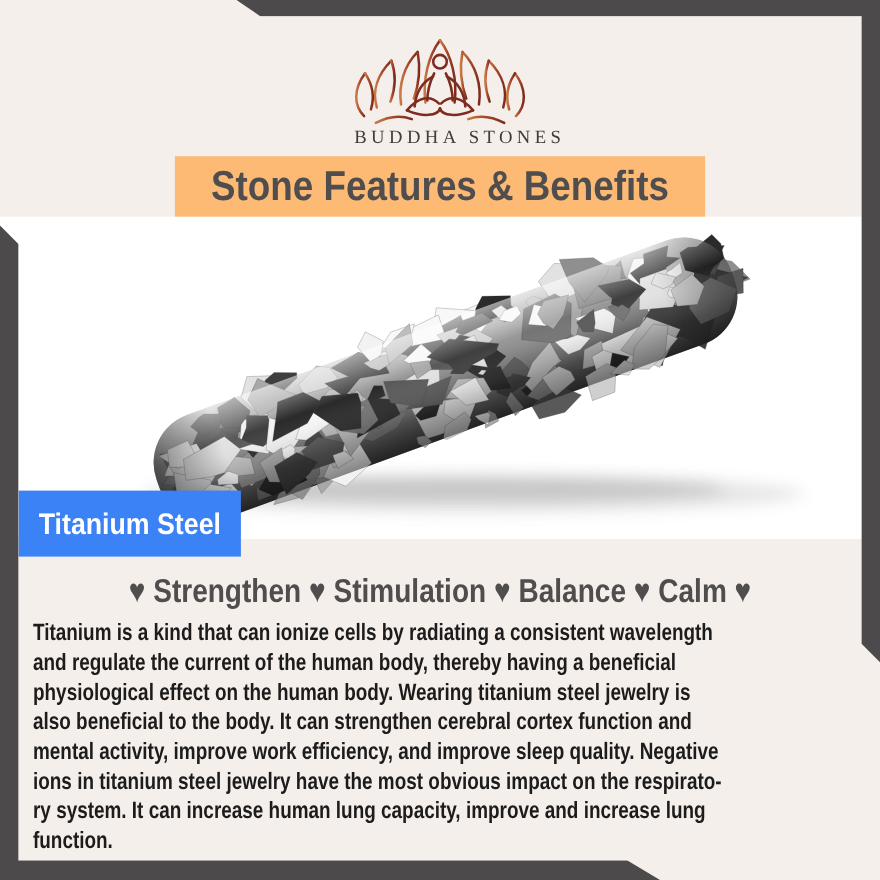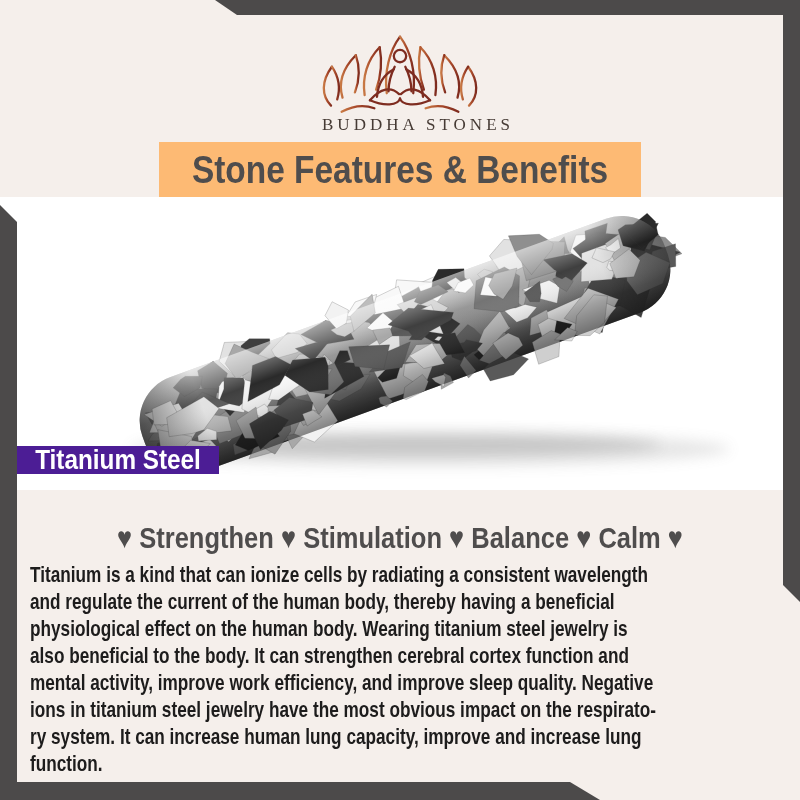--- a/index.html
+++ b/index.html
@@ -26,22 +26,22 @@
     color:#453a34;z-index:5;}
   .banner{position:absolute;left:50%;top:142px;transform:translateX(-50%);
     width:482px;height:56px;background:#fdba74;z-index:5;}
   .banner-title{width:100%;height:56px;line-height:56px;text-align:center;
     font-size:38px;font-weight:700;color:#4f4d4d;
     transform:scaleX(0.88);transform-origin:center;white-space:nowrap;}
   
   .photo-area{position:absolute;left:0;top:197px;width:800px;height:293px;
     background:#ffffff;z-index:10;}
   .photo-area svg{position:absolute;left:0;top:0;}
-  .badge{position:absolute;left:17px;top:446px;width:202px;height:28px;
-    background:#4c1d95;z-index:30;display:flex;align-items:center;justify-content:center;}
+  .badge{position:absolute;left:17px;top:446px;width:202px;height:60px;
+    background:#3b82f6;z-index:30;display:flex;align-items:center;justify-content:center;}
   .badge-label{font-size:27px;font-weight:700;color:#ffffff;white-space:nowrap;
     transform:scaleX(0.9);}
   
   .benefits-heading{position:absolute;left:0;top:516px;width:100%;height:44px;
     line-height:44px;text-align:center;font-size:30px;font-weight:700;color:#4f4d4d;
     transform:scaleX(0.85);transform-origin:center;white-space:nowrap;z-index:5;}
   .benefits-paragraph{position:absolute;left:30px;top:562px;width:930px;
     font-size:21.5px;font-weight:700;line-height:27px;color:#1d1c1c;
     white-space:pre-line;transform:scaleX(0.8);transform-origin:left top;z-index:5;}
 </style>

